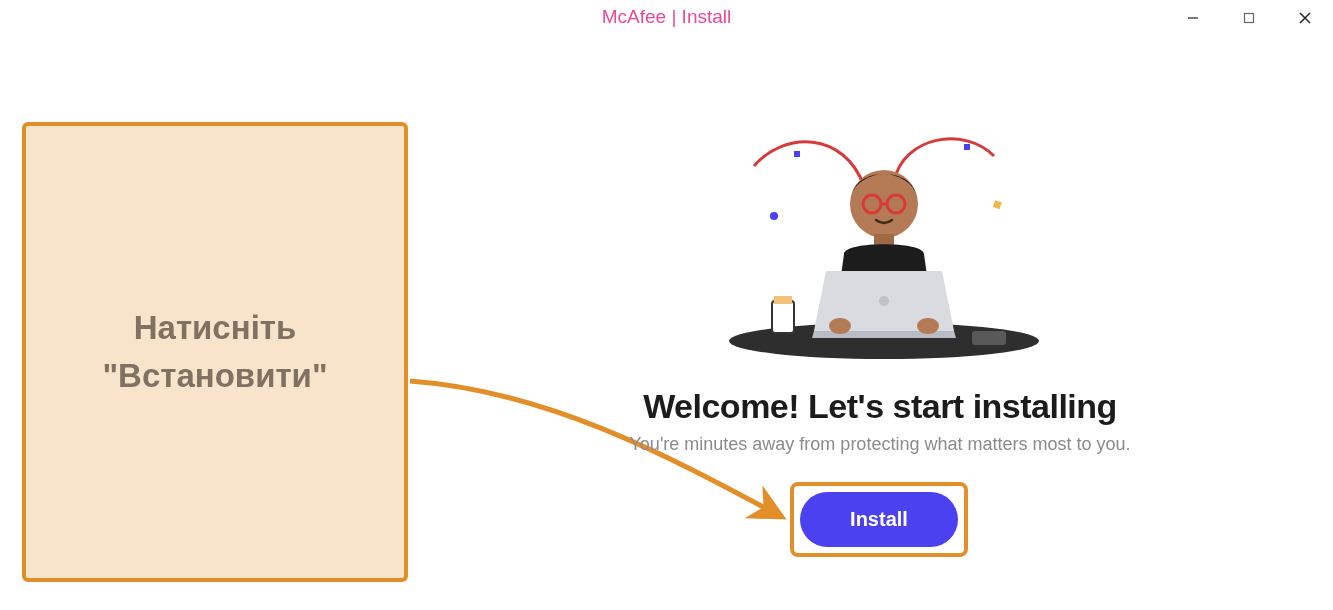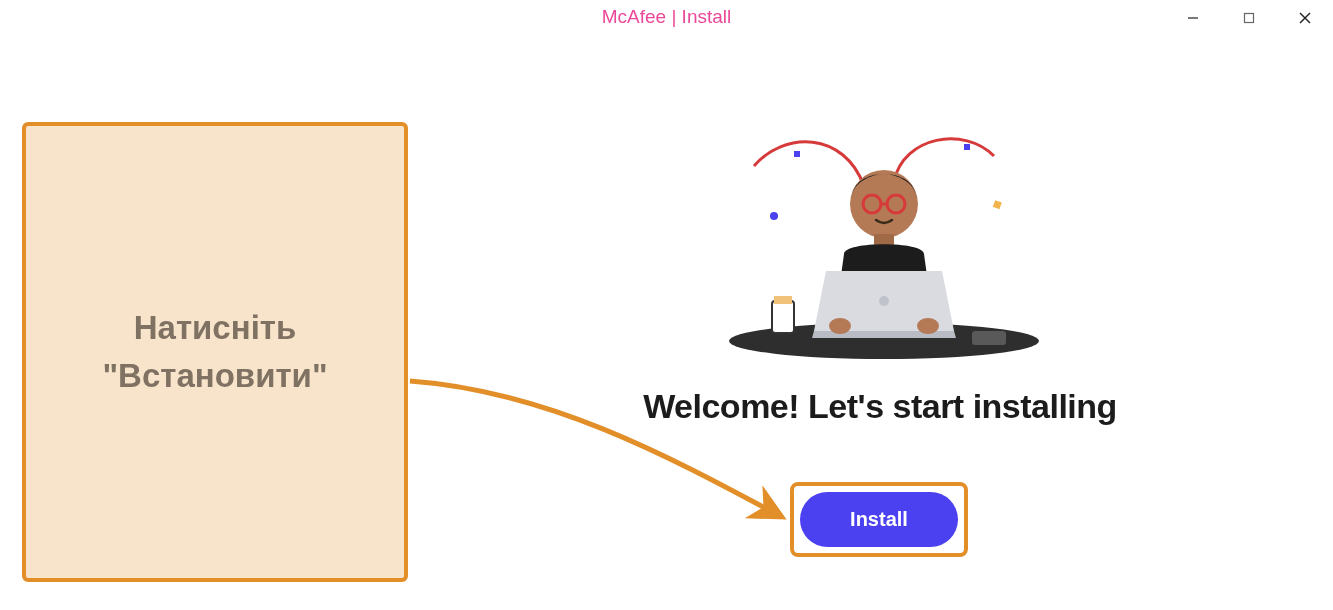--- a/index.html
+++ b/index.html
@@ -204,18 +204,19 @@
       <path d="M120 205 L260 205 L248 145 L132 145 Z" fill="#d9dbe0"></path>
       <path d="M120 205 L260 205 L262 212 L118 212 Z" fill="#b9bcc4"></path>
       <circle cx="190" cy="175" r="5" fill="#bfc2ca"></circle>
 
       <ellipse cx="146" cy="200" rx="11" ry="8" fill="#b47a56"></ellipse>
       <ellipse cx="234" cy="200" rx="11" ry="8" fill="#b47a56"></ellipse>
     </svg>
   </div>
 
   <h1 class="heading">Welcome! Let's start installing</h1>
+  <p class="subheading">You're minutes away from protecting what matters most to you.</p>
 
   <div class="install-wrap">
     <button class="install-btn">Install</button>
   </div>
 
 </div>
 
 </body></html>

